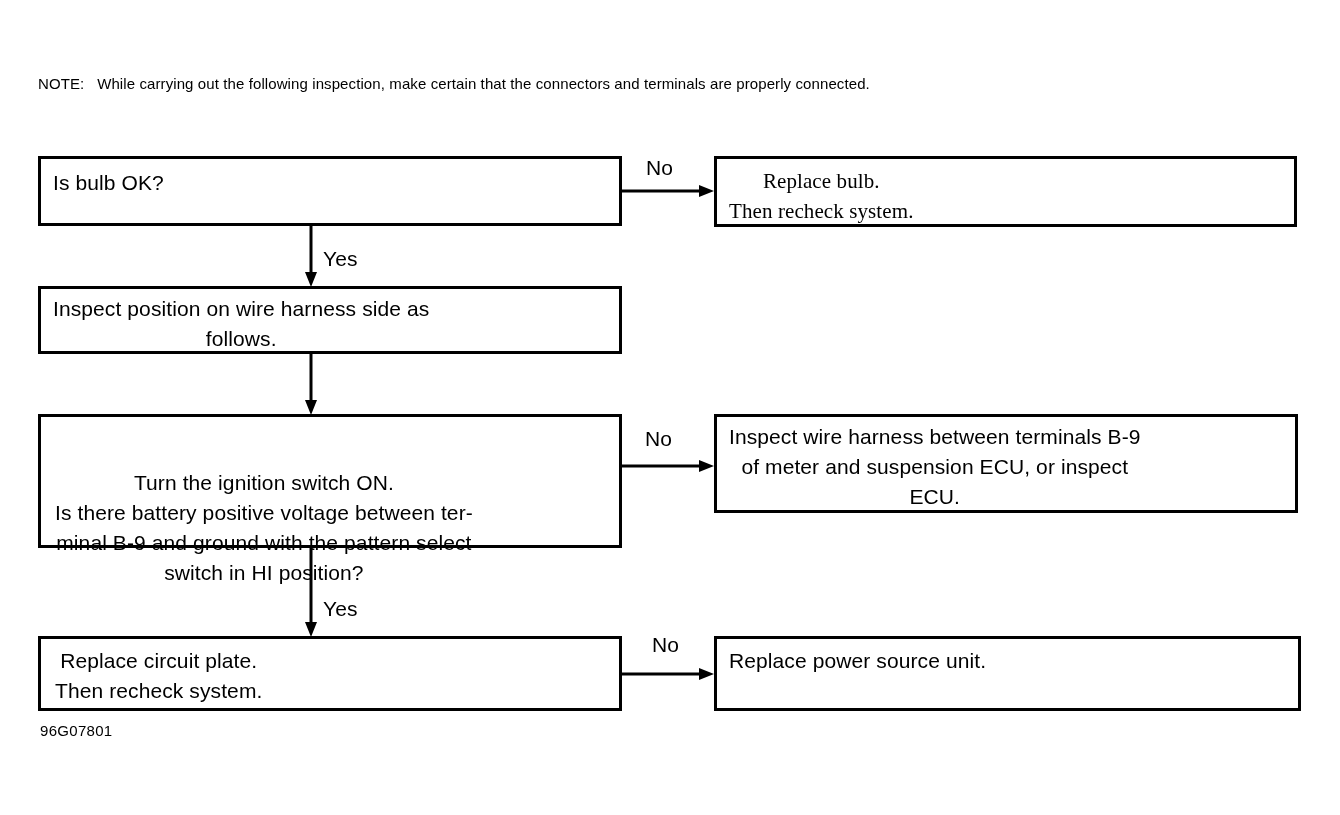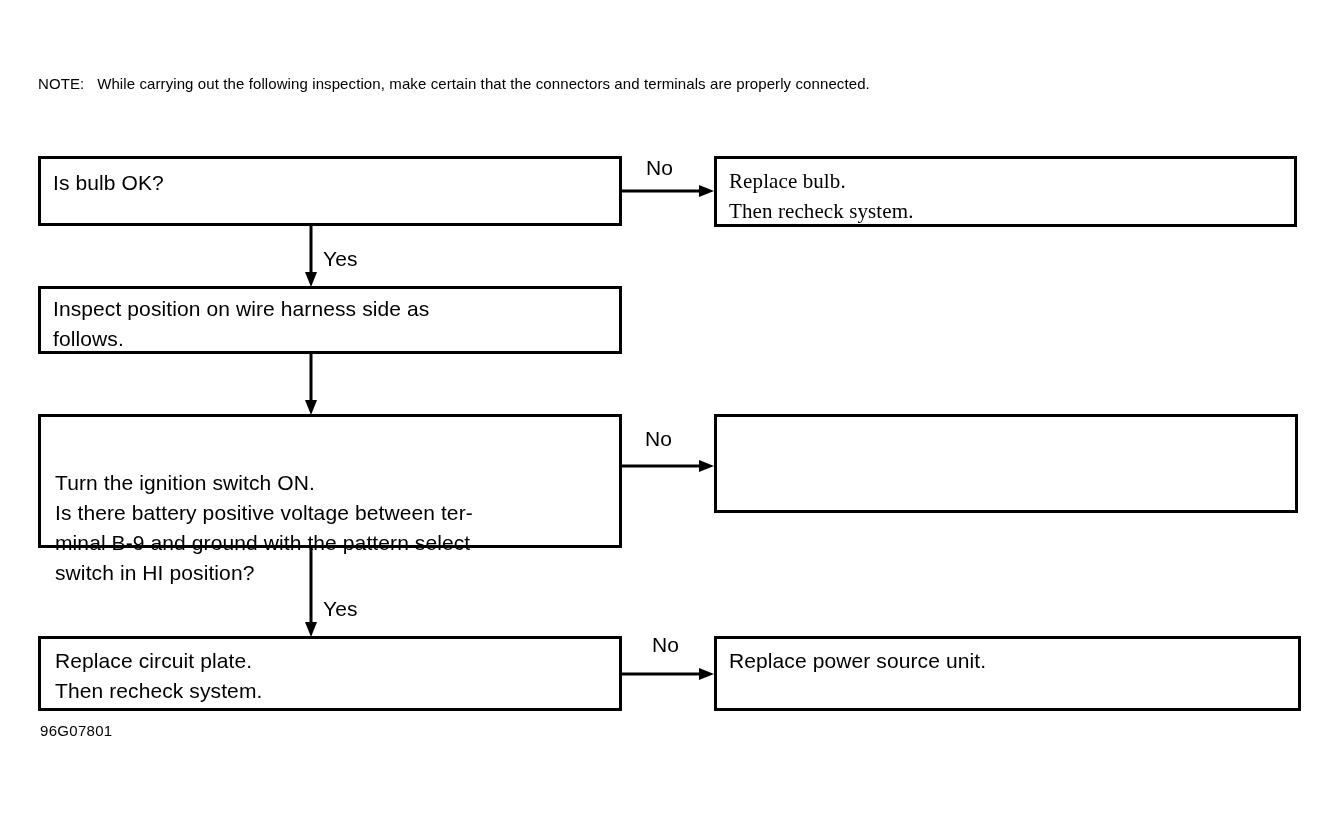--- a/index.html
+++ b/index.html
@@ -37,20 +37,21 @@
     box-sizing: border-box;
     border: 3px solid #000000;
     background: #ffffff;
   }
   .box-text {
     position: absolute;
     font-size: 21px;
     line-height: 30px;
     letter-spacing: 0.1px;
     white-space: pre-wrap;
+    text-align: center;
   }
   .edge-label {
     position: absolute;
     font-size: 21px;
     line-height: 21px;
     letter-spacing: 0.1px;
   }
   .figcode {
     position: absolute;
     left: 40px;
@@ -129,20 +130,23 @@
   <div class="box-text" id="txt-inspect-con">Inspect position on wire harness side as
 follows.</div>
 
   <div class="box" id="box-ignition"></div>
   <div class="box-text" id="txt-ignition">Turn the ignition switch ON.
 Is there battery positive voltage between ter-
 minal B-9 and ground with the pattern select
 switch in HI position?</div>
 
   <div class="box" id="box-inspect-wh"></div>
+  <div class="box-text" id="txt-inspect-wh">Inspect wire harness between terminals B-9
+of meter and suspension ECU, or inspect
+ECU.</div>
 
   <div class="box" id="box-circuit"></div>
   <div class="box-text" id="txt-circuit">Replace circuit plate.
 Then recheck system.</div>
 
   <div class="box" id="box-power"></div>
   <div class="box-text" id="txt-power">Replace power source unit.</div>
 
   <div class="edge-label" id="lbl-no-1">No</div>
   <div class="edge-label" id="lbl-yes-1">Yes</div>

